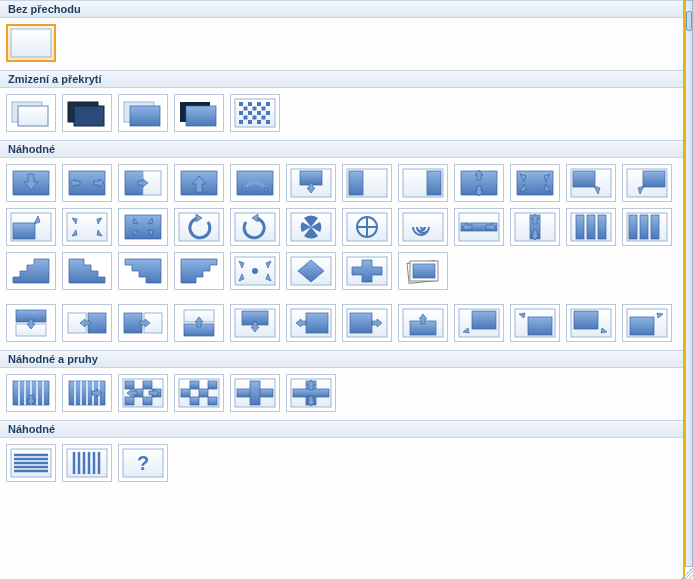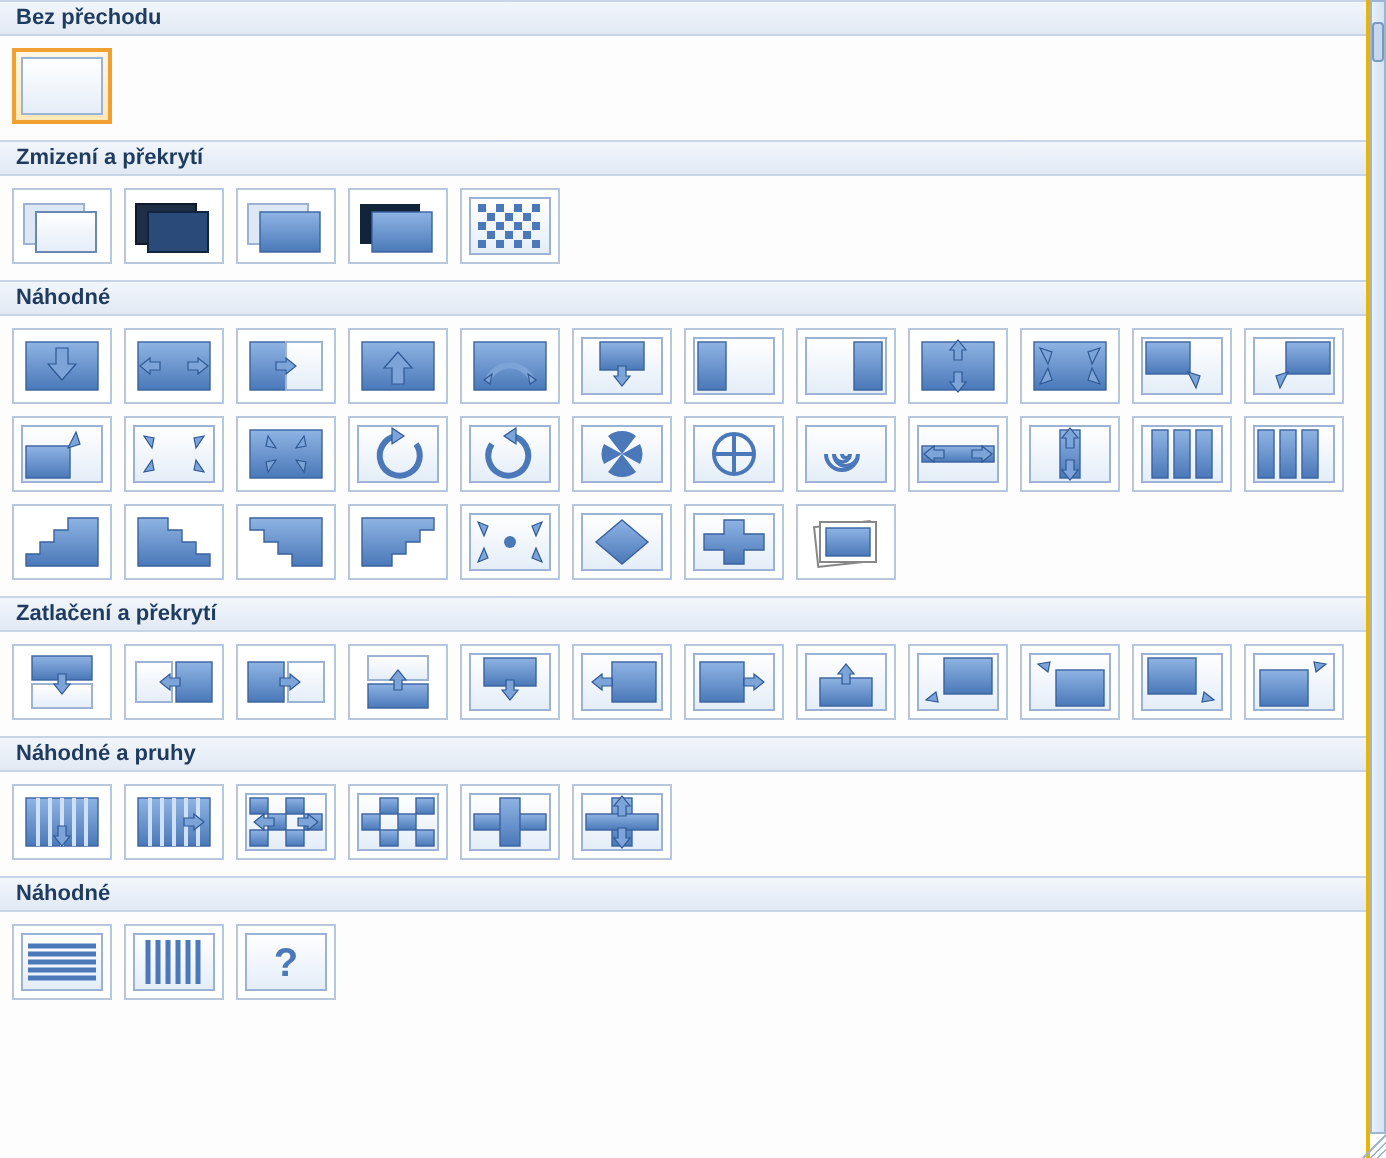--- a/index.html
+++ b/index.html
@@ -475,21 +475,20 @@
       <div class="thumb-item">
         <div class="slide">
           <svg viewBox="0 0 42 30">
             <rect x="6" y="6" width="28" height="20" fill="#fff" stroke="#888" transform="rotate(-6 20 16)"></rect>
             <rect x="8" y="5" width="28" height="20" fill="#fff" stroke="#888"></rect>
             <rect x="11" y="8" width="22" height="14" class="rect-blue"></rect>
           </svg>
         </div>
       </div>
     </div>
-    <div class="group-header">Zatlačení a překrytí</div>
     <div class="group-body">
       <div class="thumb-item">
         <div class="slide">
           <svg viewBox="0 0 42 30">
             <rect x="6" y="2" width="30" height="12" class="rect-blue"></rect>
             <rect x="6" y="16" width="30" height="12" fill="url(#gLight)" stroke="#9cb3d4"></rect>
             <g transform="translate(19,11)">
               <path d="M0 0 h4 v5 h2 l-4 5 -4 -5 h2 z" class="arrow"></path>
             </g>
           </svg>

